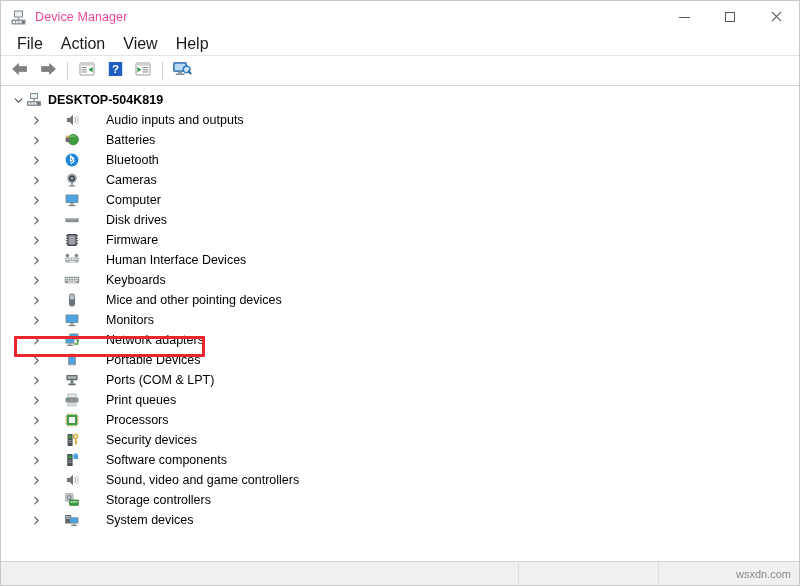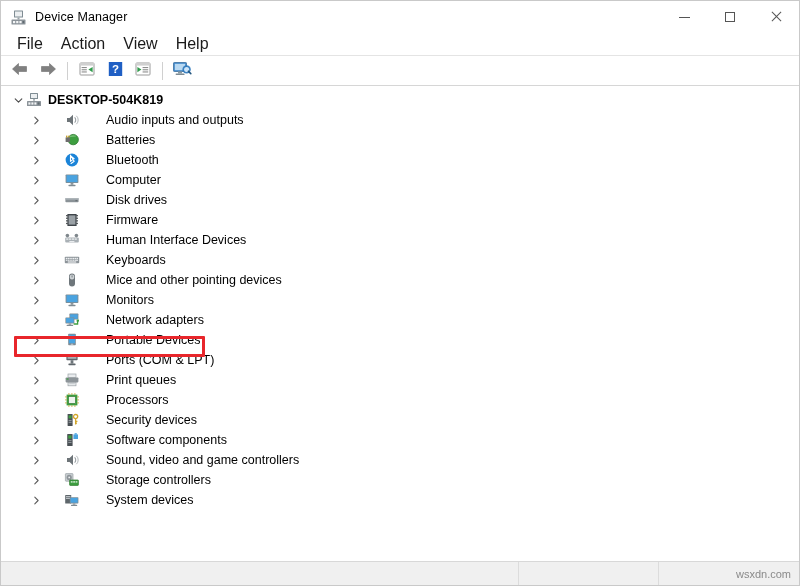--- a/index.html
+++ b/index.html
@@ -40,21 +40,21 @@
     gap: 8px;
   }
   .app-icon {
     width: 17px;
     height: 17px;
     position: relative;
     flex: 0 0 auto;
   }
   .title-text {
     font-size: 12.5px;
-    color: #000000;
+    color: #ec4899;
     letter-spacing: 0.1px;
     white-space: nowrap;
   }
   .win-buttons {
     position: absolute;
     right: 0;
     top: 0;
     height: 32px;
     display: flex;
   }
@@ -390,20 +390,37 @@
         </span>
         <span class="row-icon">
           <svg width="16" height="16" viewBox="0 0 16 16">
             <circle cx="8" cy="8" r="6.4" fill="#1b84d8"></circle>
             <path d="M7 4 L10.4 6.6 L6.4 9.6 L6.4 2.8 L10.4 9.4 L7 11.8" fill="none" stroke="#ffffff" stroke-width="1.2" stroke-linejoin="round" stroke-linecap="round" transform="translate(0.6,0.6) scale(0.92)"></path>
           </svg>
         </span>
         <span class="row-label">Bluetooth</span>
       </div>
 
+      <div class="tree-row level1">
+        <span class="chevron">
+          <svg width="9" height="9" viewBox="0 0 9 9">
+              <path d="M2.8 1.2 L6.1 4.5 L2.8 7.8" fill="none" stroke="#5a5a5a" stroke-width="1.1" stroke-linecap="round" stroke-linejoin="round"></path>
+            </svg>
+        </span>
+        <span class="row-icon">
+          <svg width="16" height="16" viewBox="0 0 16 16">
+            <circle cx="8" cy="6.4" r="4.8" fill="#9aa2a6"></circle>
+            <circle cx="8" cy="6.4" r="3" fill="#3b4246"></circle>
+            <circle cx="8" cy="6.4" r="1.4" fill="#8fb3cc"></circle>
+            <rect x="7.2" y="10.8" width="1.6" height="2.6" fill="#7d8589"></rect>
+            <rect x="4.8" y="13.2" width="6.4" height="1.4" rx="0.6" fill="#7d8589"></rect>
+          </svg>
+        </span>
+        <span class="row-label">Cameras</span>
+      </div>
 
       <div class="tree-row level1">
         <span class="chevron">
           <svg width="9" height="9" viewBox="0 0 9 9">
               <path d="M2.8 1.2 L6.1 4.5 L2.8 7.8" fill="none" stroke="#5a5a5a" stroke-width="1.1" stroke-linecap="round" stroke-linejoin="round"></path>
             </svg>
         </span>
         <span class="row-icon">
           <svg width="16" height="16" viewBox="0 0 16 16">
             <rect x="1.6" y="2.4" width="12.8" height="8.6" rx="0.8" fill="#7f8b92"></rect>

